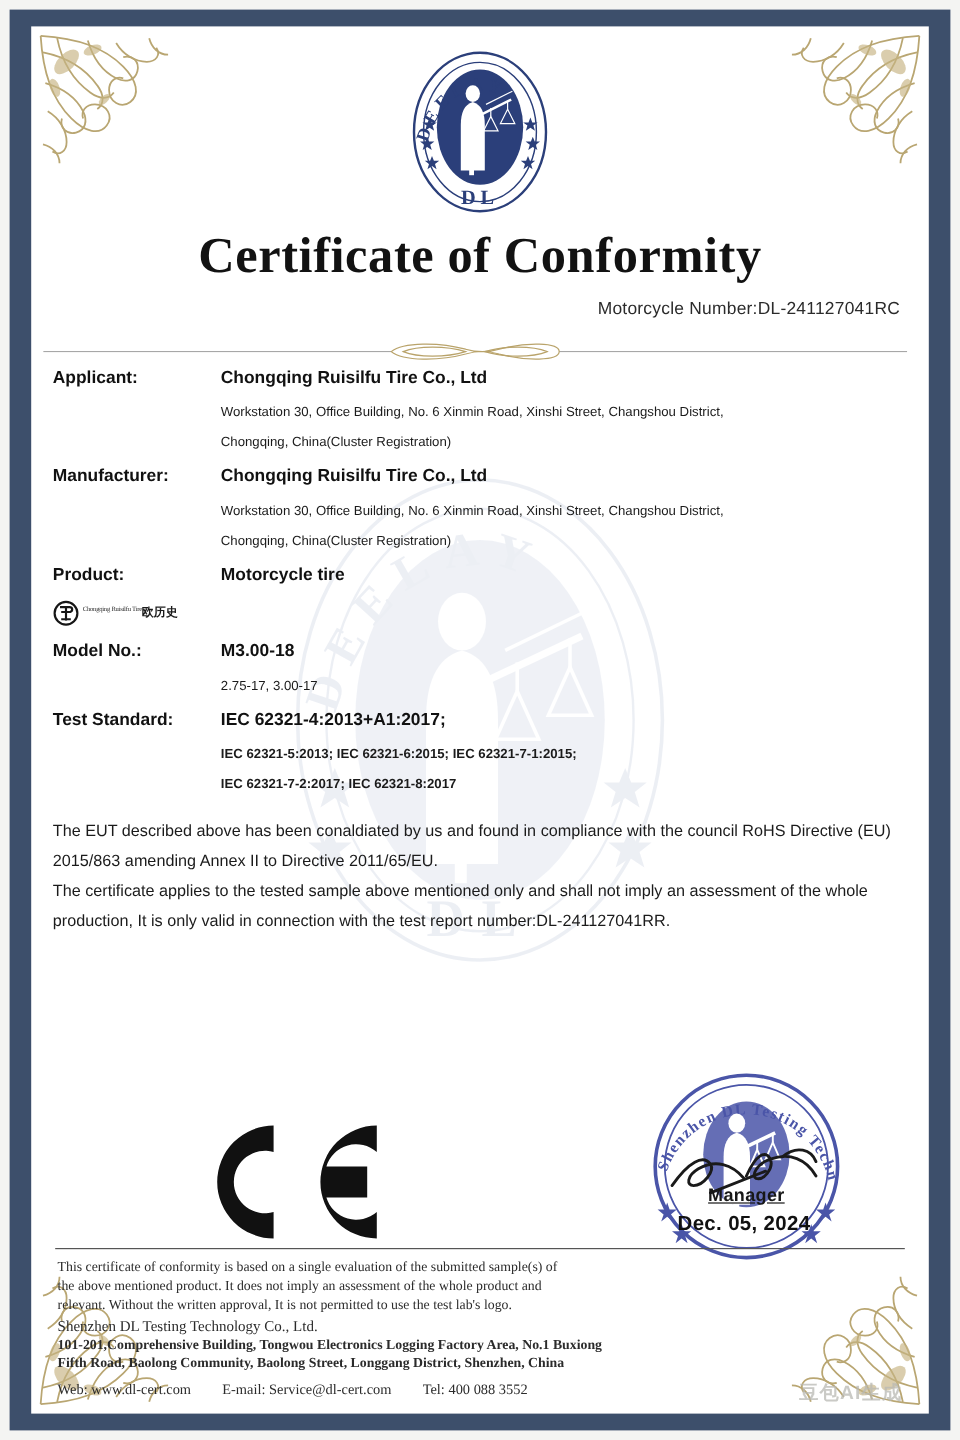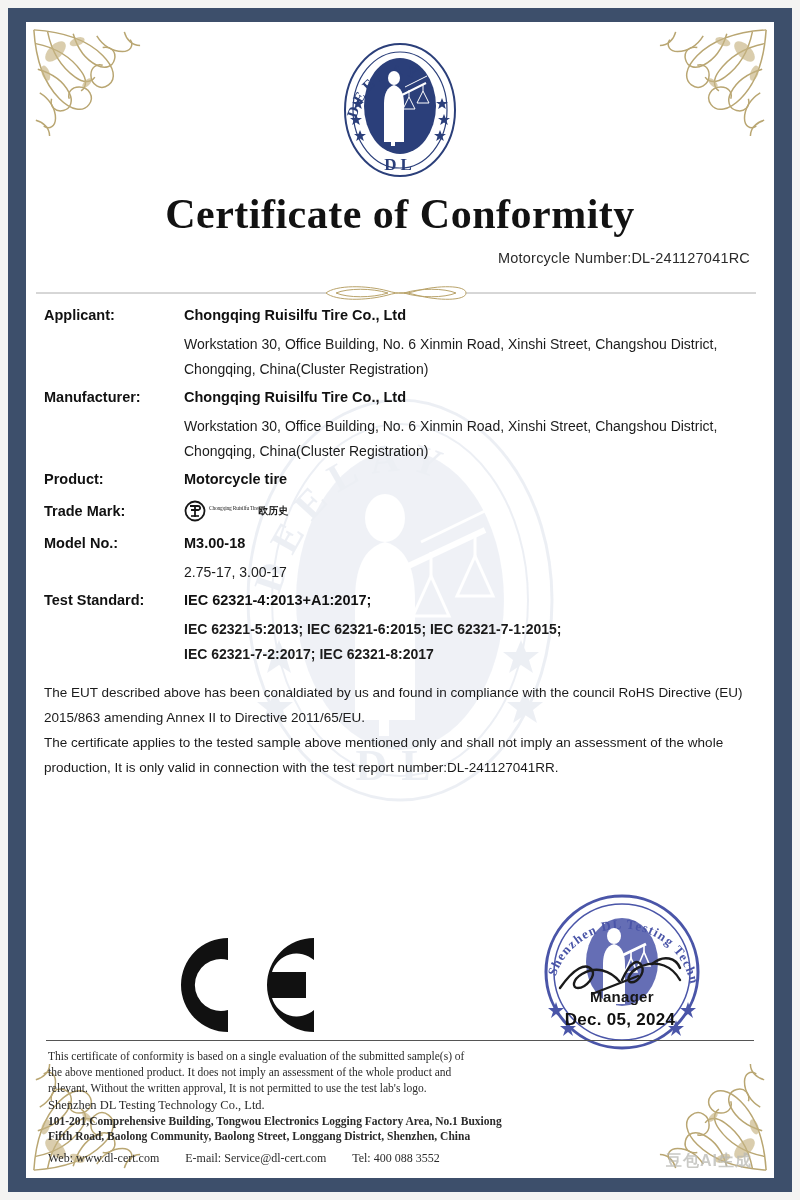--- a/index.html
+++ b/index.html
@@ -130,21 +130,21 @@
   }
   .row-value {
     flex: 1;
     font-size: 14.5px;
     color: #111;
     line-height: 30px;
   }
   .row-value.bold { font-weight: bold; }
   .sub-line {
     margin-left: 140px;
-    font-size: 14px;
+    font-size: 11px;
     color: #1b1b1b;
     line-height: 25px;
   }
   .addr-line { line-height: 25px; }
 
   
   .tm-logo {
     display: flex;
     align-items: center;
     gap: 3px;
@@ -200,20 +200,21 @@
   .stamp-manager {
     position: absolute;
     left: 0;
     right: 0;
     top: 104px;
     text-align: center;
     font-size: 15px;
     font-weight: bold;
     color: #171717;
     letter-spacing: .3px;
+    text-decoration: underline;
   }
   .stamp-date {
     position: absolute;
     left: -4px;
     right: 0;
     top: 126px;
     text-align: center;
     font-size: 17px;
     font-weight: bold;
     color: #111;
@@ -456,21 +457,20 @@
       </div>
       <div class="sub-line addr-line">Workstation 30, Office Building, No. 6 Xinmin Road, Xinshi Street, Changshou District,</div>
       <div class="sub-line addr-line">Chongqing, China(Cluster Registration)</div>
 
       <div class="row">
         <div class="row-label">Product:</div>
         <div class="row-value bold">Motorcycle tire</div>
       </div>
 
       <div class="row">
-        <div class="row-label">Trade Mark:</div>
         <div class="row-value">
           <div class="tm-logo">
             <svg width="22" height="22" viewBox="0 0 22 22">
               <circle cx="11" cy="11" r="9.5" fill="none" stroke="#161616" stroke-width="1.8"></circle>
               <path d="M6 6 L 14 6 C 16.5 6, 17 9, 14.5 10 L 7 10" fill="none" stroke="#161616" stroke-width="1.8"></path>
               <path d="M11 5 L 11 17" stroke="#161616" stroke-width="1.8"></path>
               <path d="M7 16 L 15 16" stroke="#161616" stroke-width="1.6"></path>
             </svg>
             <div class="tm-text">
               <span class="tm-en">Chongqing Ruisilfu Tire</span>

